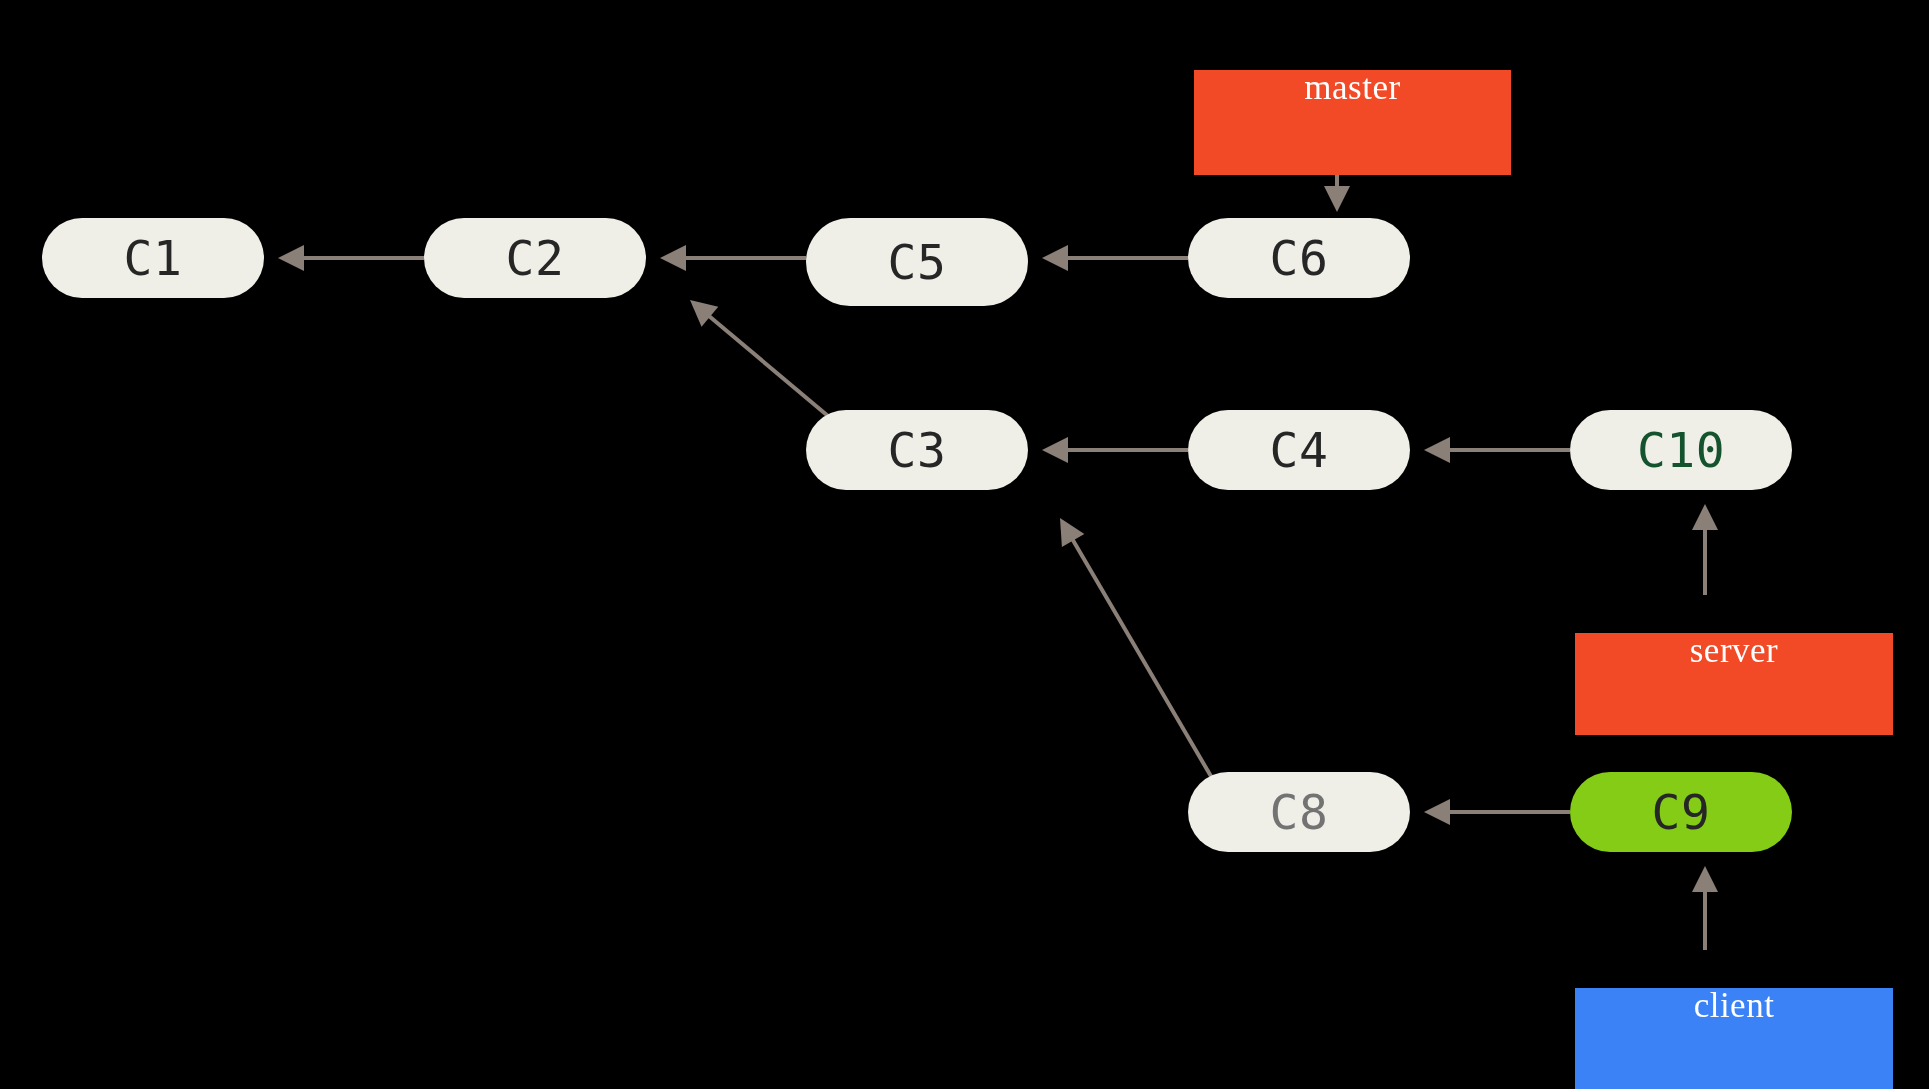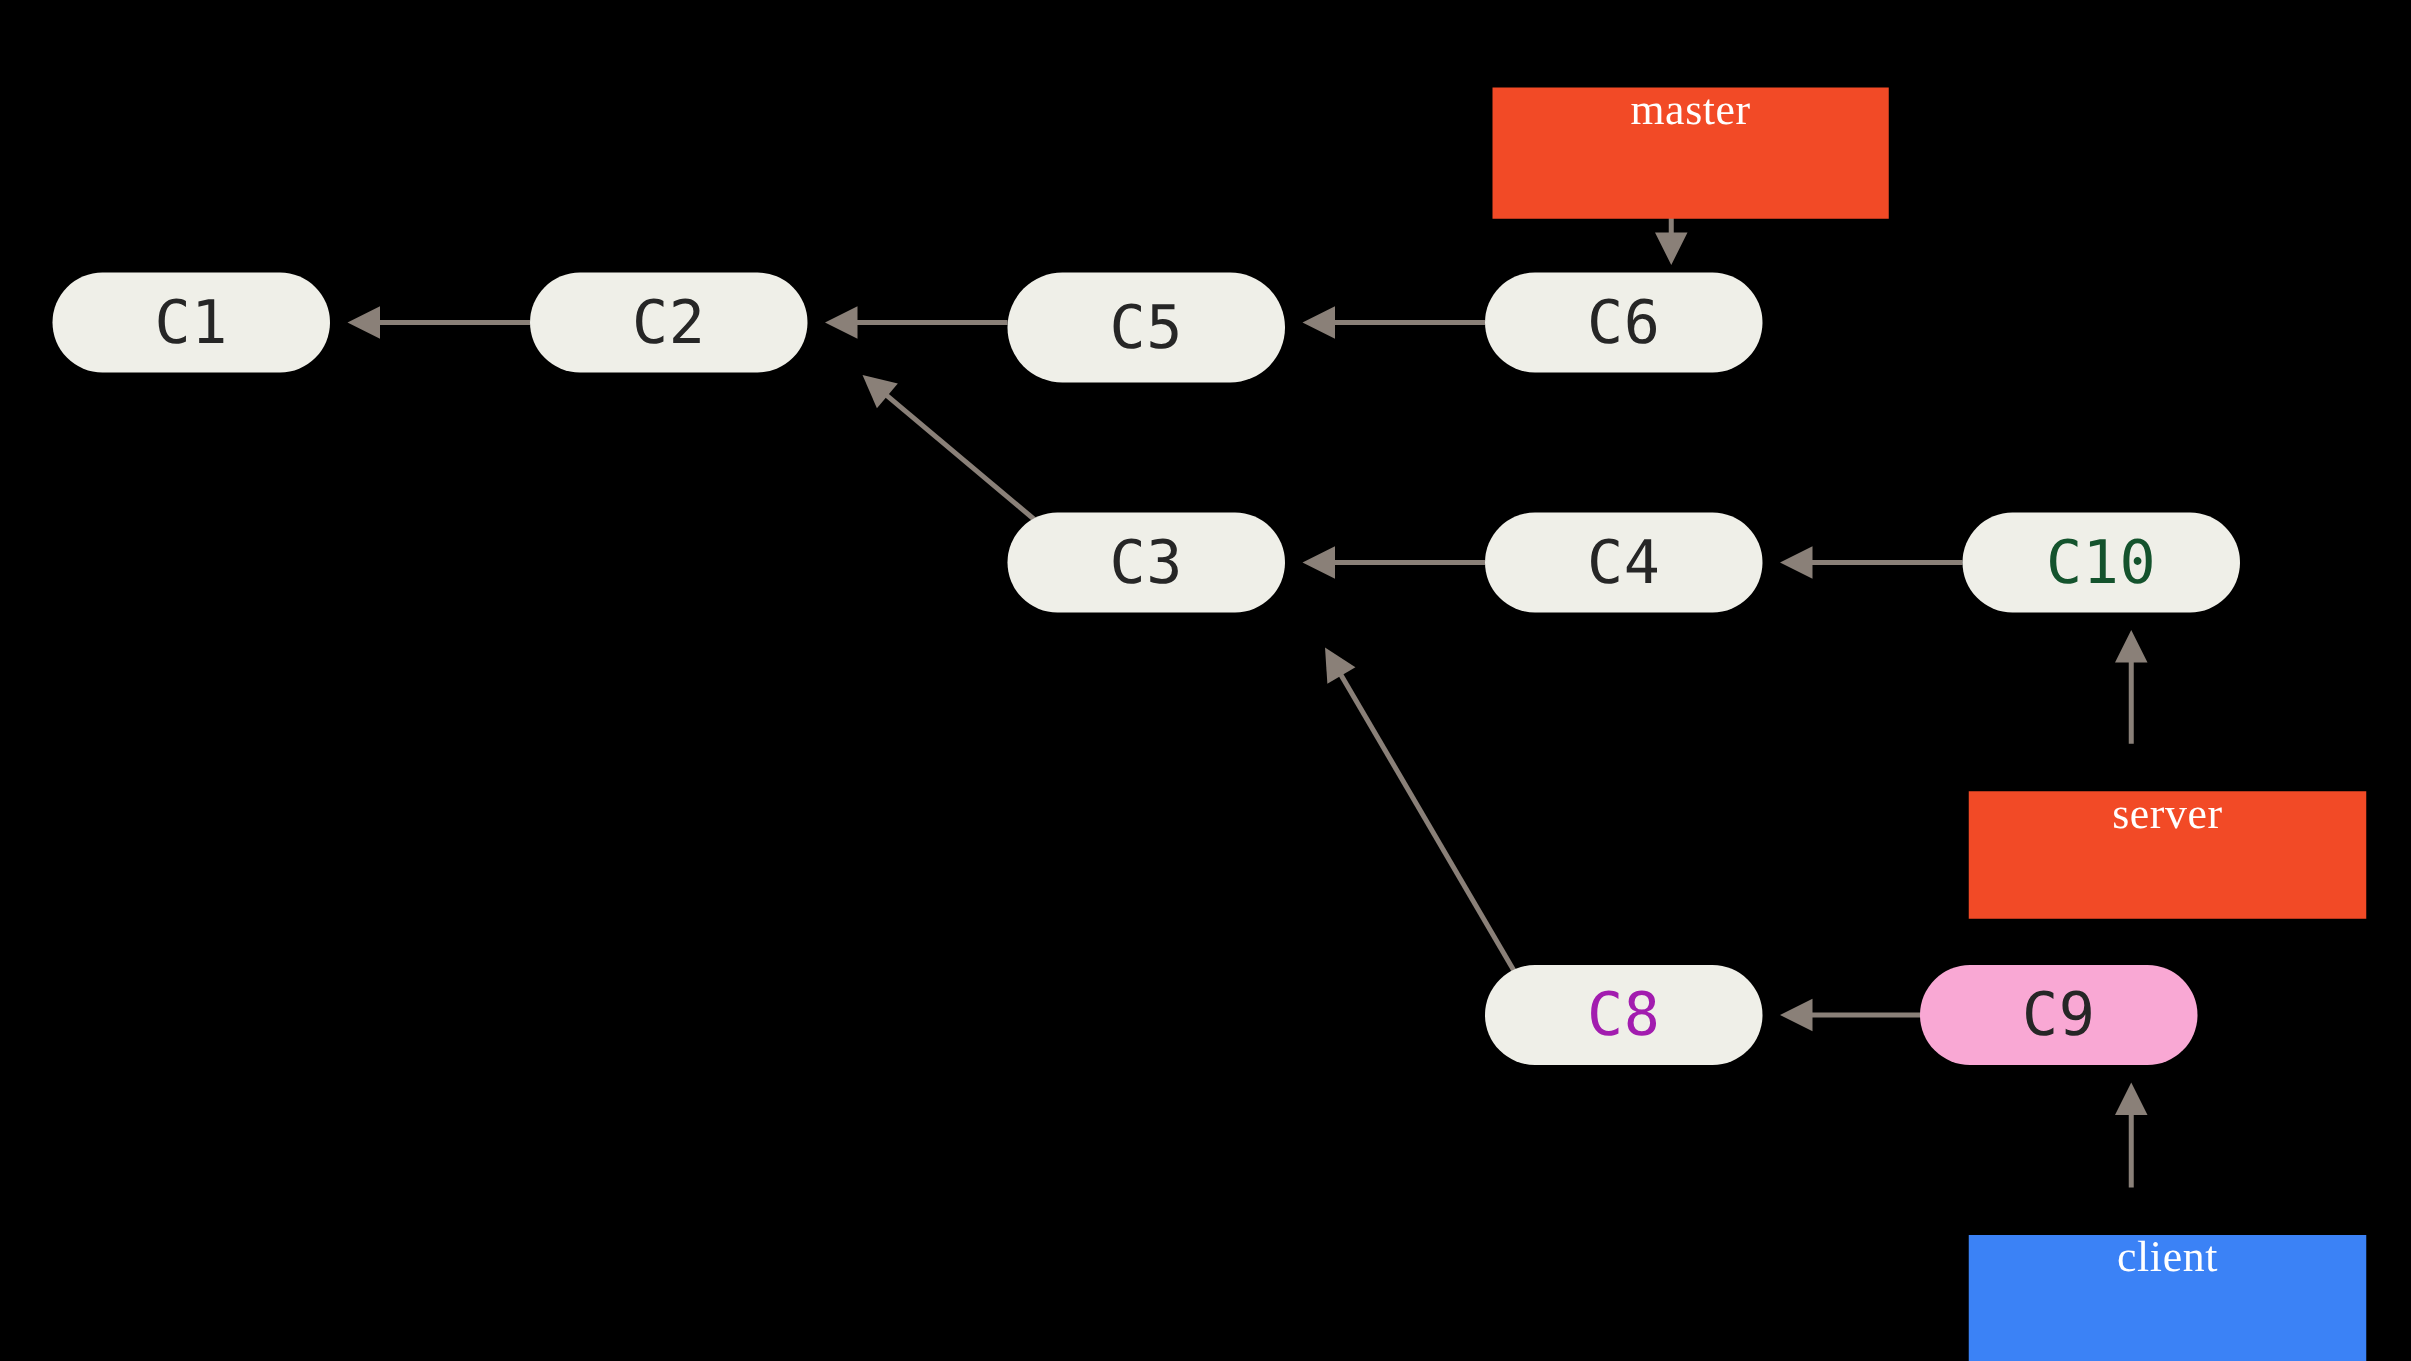--- a/index.html
+++ b/index.html
@@ -126,24 +126,24 @@
       </div>
       <div class="commit-node" style="left: 806px; top: 410px; width: 222px; height: 80px; background: rgb(239, 239, 232); color: rgb(38, 38, 38);">
         <span>C3</span>
       </div>
       <div class="commit-node" style="left: 1188px; top: 410px; width: 222px; height: 80px; background: rgb(239, 239, 232); color: rgb(38, 38, 38); text-align: right;">
         <span>C4</span>
       </div>
       <div class="commit-node" style="left: 1570px; top: 410px; width: 222px; height: 80px; background: rgb(239, 239, 232); color: #14532d;">
         <span>C10</span>
       </div>
-      <div class="commit-node" style="left: 1188px; top: 772px; width: 222px; height: 80px; background: rgb(239, 239, 232); color: #a21caf;">
+      <div class="commit-node" style="left: 1188px; top: 772px; width: 222px; height: 80px; background: rgb(239, 239, 232); color: #737373;">
         <span>C8</span>
       </div>
-      <div class="commit-node" style="left: 1536px; top: 772px; width: 222px; height: 80px; background: #f9a8d4; color: rgb(38, 38, 38);">
+      <div class="commit-node" style="left: 1570px; top: 772px; width: 222px; height: 80px; background: #84cc16; color: rgb(38, 38, 38);">
         <span>C9</span>
       </div>
     </div>
   <div id="branch-layer">
       <div class="branch-label" style="left: 1194px; top: 32px; width: 317px; height: 105px; background: rgb(242, 74, 38); color: rgb(255, 255, 255);">
         <span>master</span>
       </div>
       <div class="branch-label" style="left: 1575px; top: 595px; width: 318px; height: 102px; background: rgb(242, 74, 38); color: rgb(255, 255, 255);">
         <span>server</span>
       </div>

